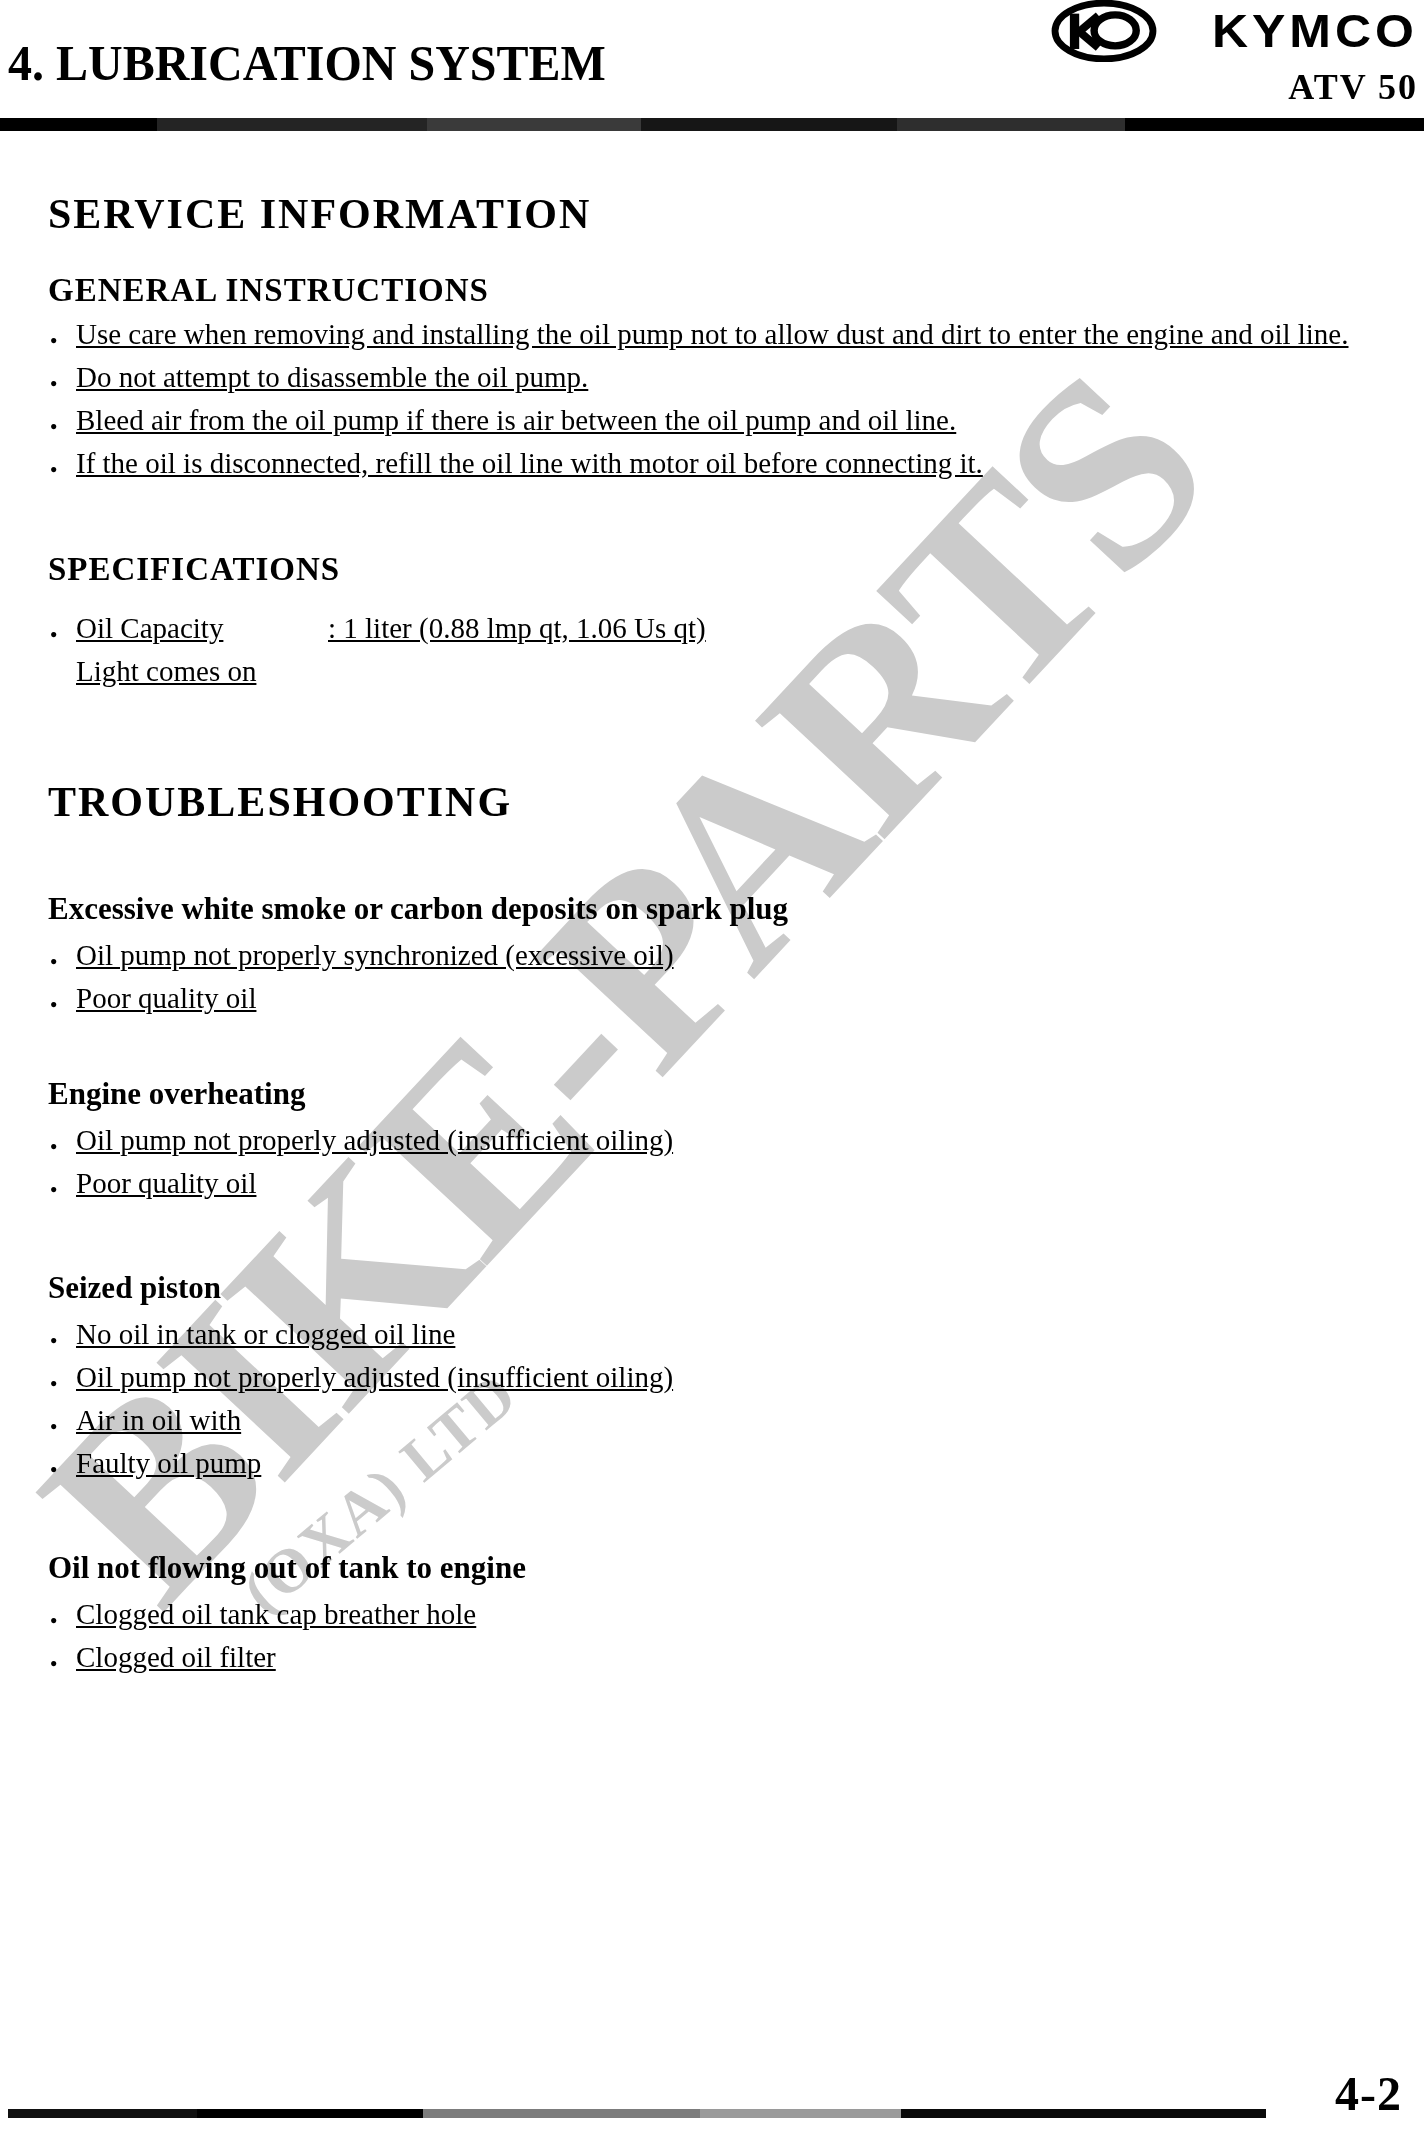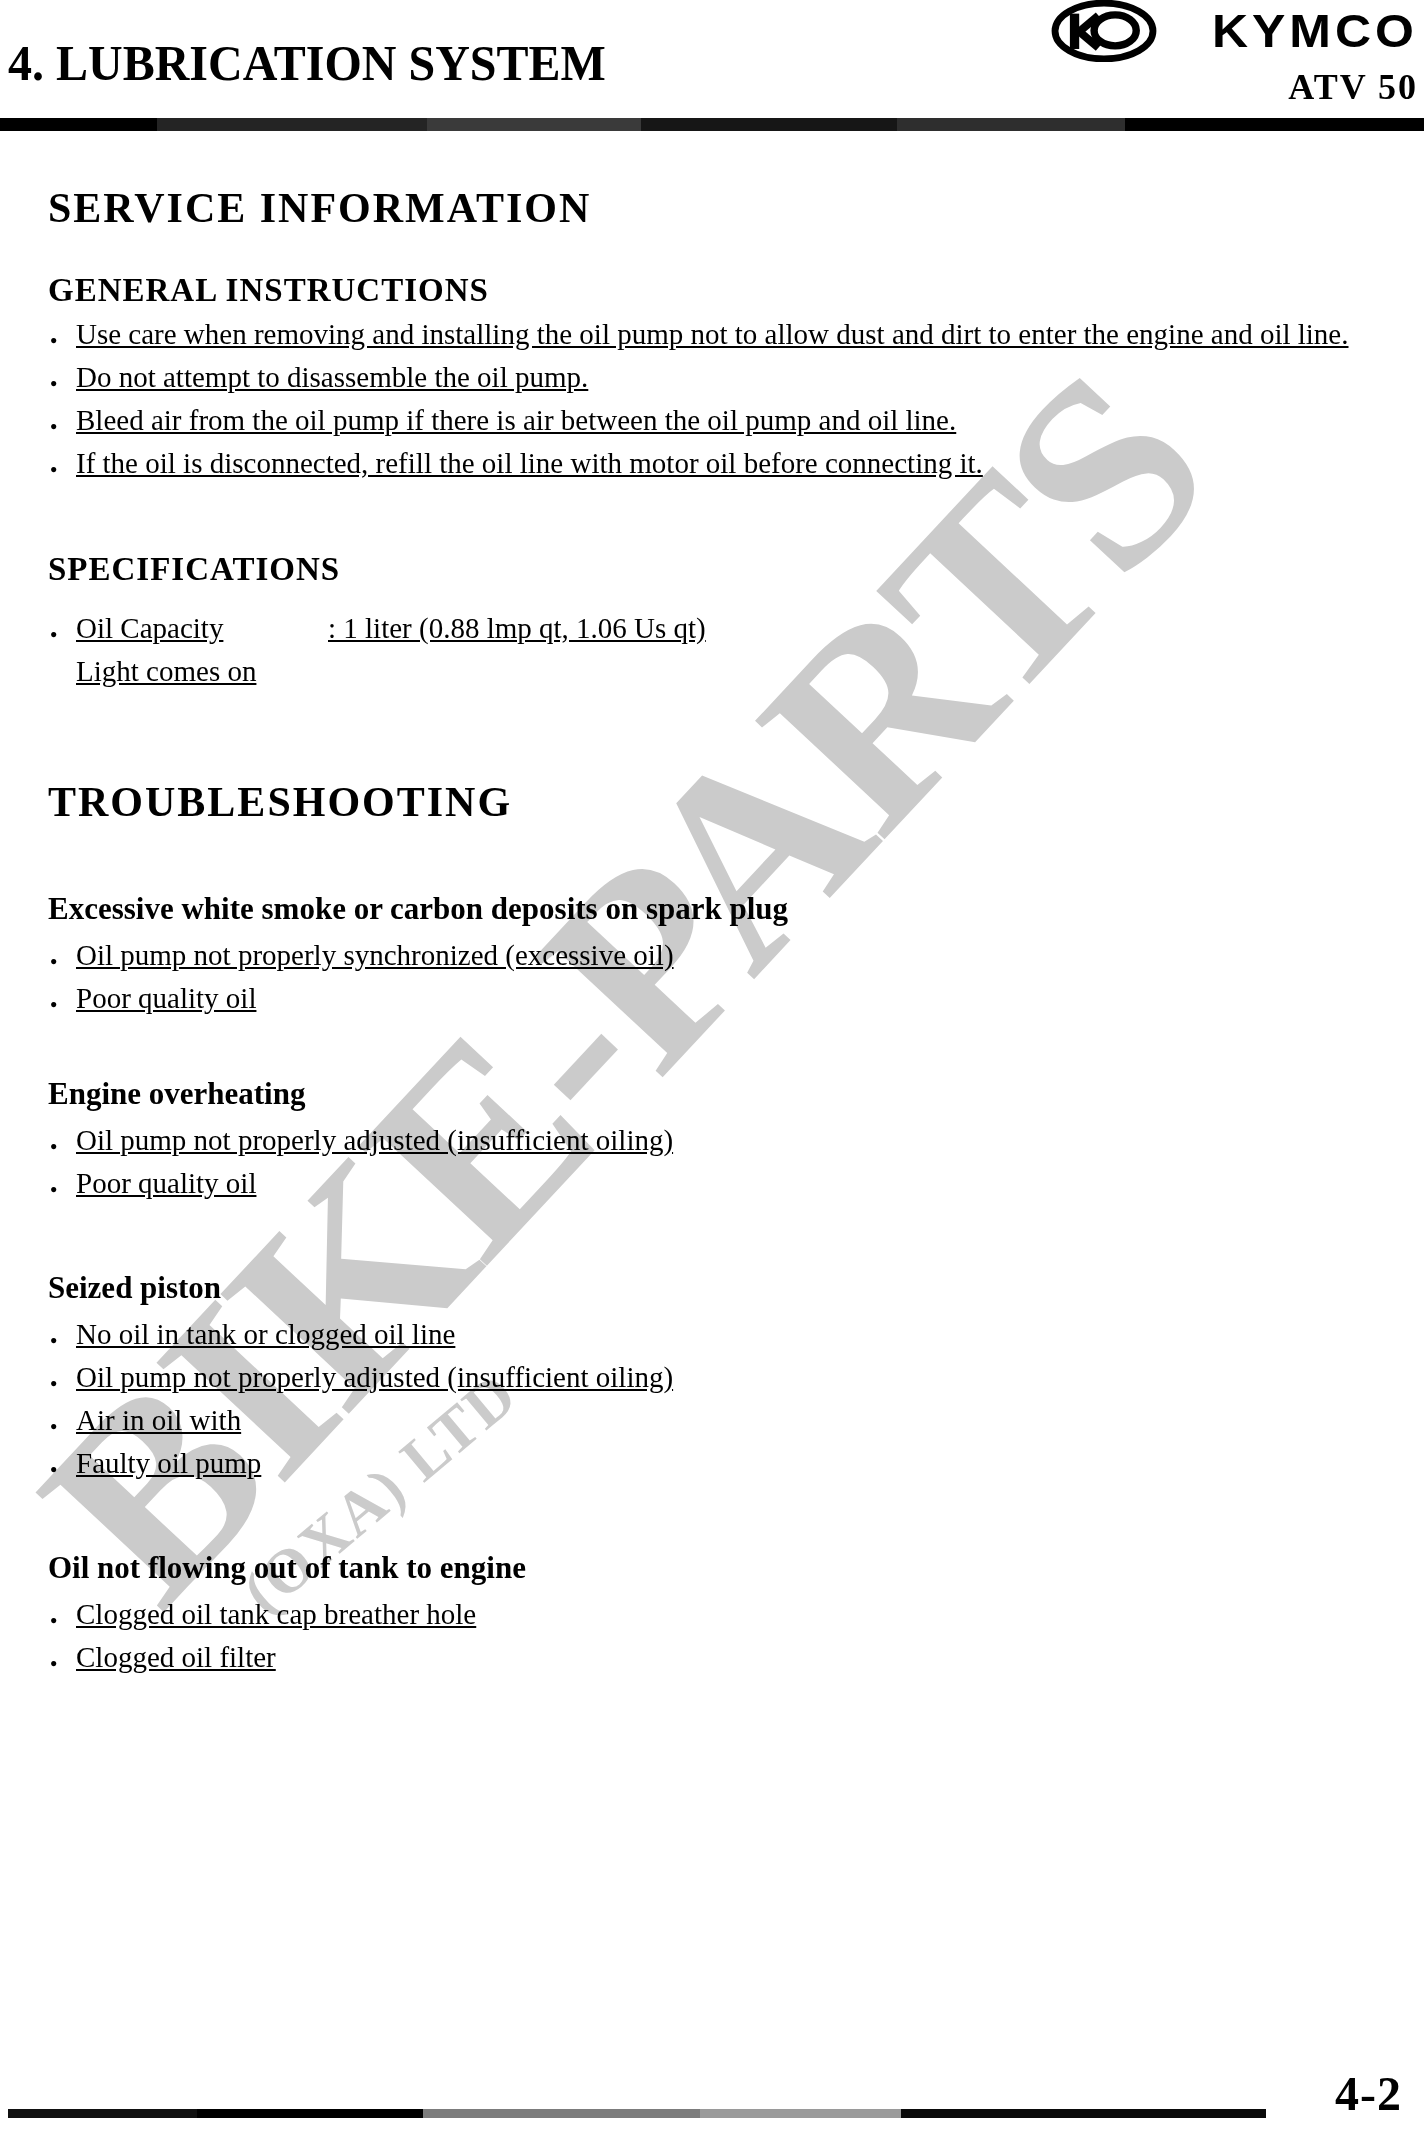--- a/index.html
+++ b/index.html
@@ -104,21 +104,21 @@
       </svg>
       <span class="brand-name">KYMCO</span>
     </div>
     <div class="model-name">ATV 50</div>
   </div>
 
   <div class="rule-top"></div>
 
   <div class="content">
 
-    <div class="abs h1" style="top:184px">SERVICE INFORMATION</div>
+    <div class="abs h1" style="top:190px">SERVICE INFORMATION</div>
 
     <div class="abs h2" style="top:272px">GENERAL INSTRUCTIONS</div>
 
     <div class="abs body-list" style="top:313px; width:1350px;">
       <div class="b-item">Use care when removing and installing the oil pump not to allow dust and dirt to enter the engine and oil line.</div>
       <div class="b-item">Do not attempt to disassemble the oil pump.</div>
       <div class="b-item">Bleed air from the oil pump if there is air between the oil pump and oil line.</div>
       <div class="b-item">If the oil is disconnected, refill the oil line with motor oil before connecting it.</div>
     </div>
 

